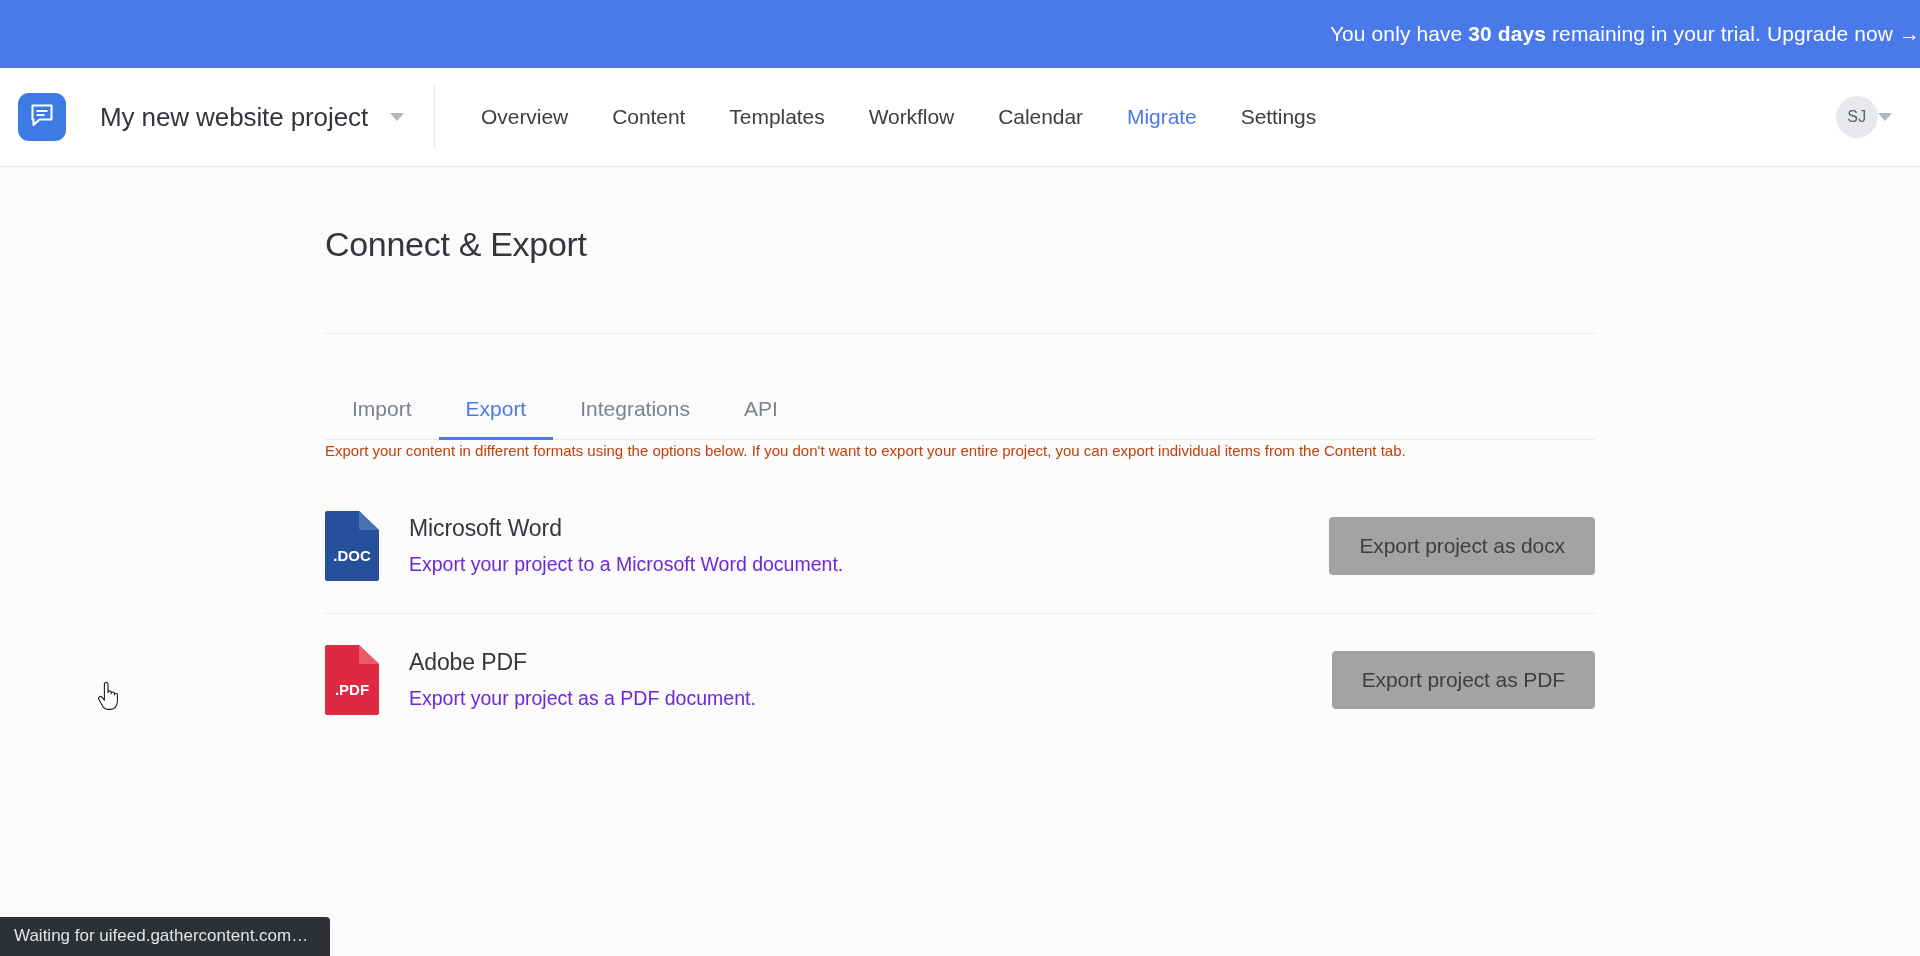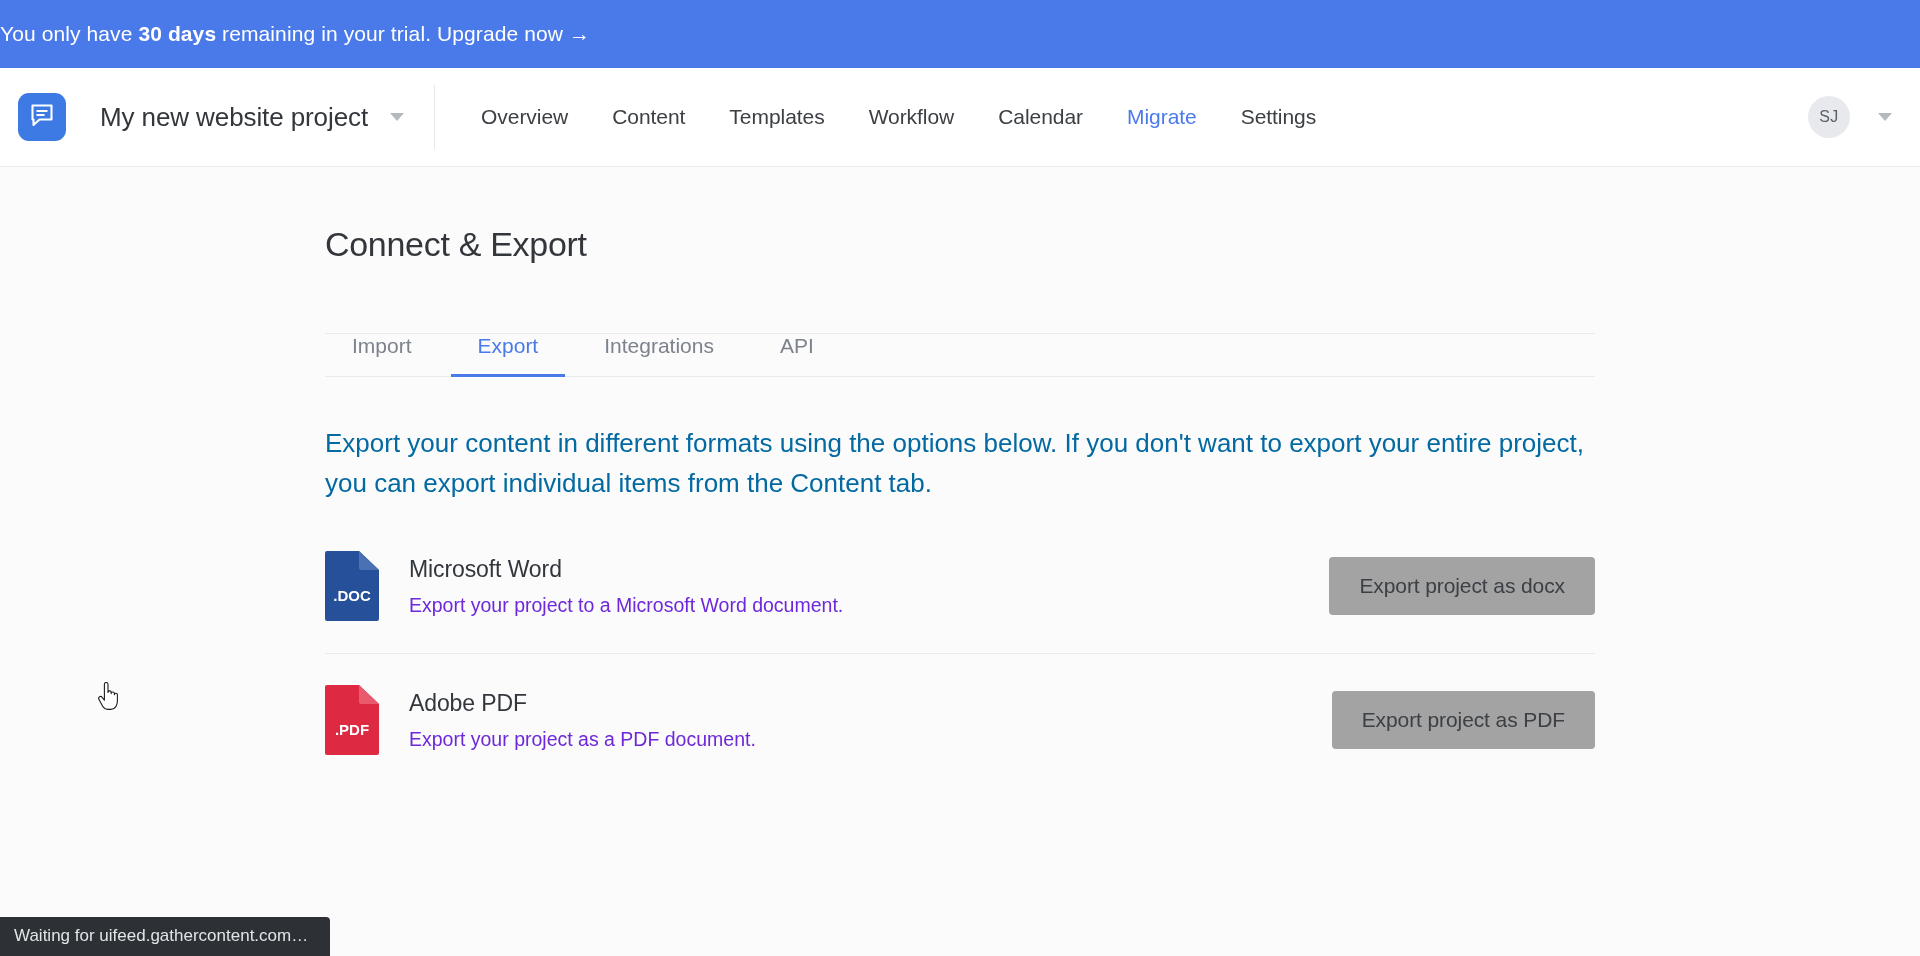--- a/index.html
+++ b/index.html
@@ -16,21 +16,21 @@
     color: #3c4044;
     -webkit-font-smoothing: antialiased;
   }
 
   
   .trial-banner {
     height: 68px;
     background: #4a7aea;
     display: flex;
     align-items: center;
-    justify-content: flex-start;
+    justify-content: flex-end;
     color: #ffffff;
     font-size: 21px;
     letter-spacing: .1px;
   }
   .trial-banner .banner-text { display: inline; }
   .trial-banner .banner-strong { font-weight: 700; }
   .trial-banner .banner-link {
     color: #ffffff;
     text-decoration: none;
     cursor: pointer;
@@ -100,21 +100,21 @@
     cursor: pointer;
     white-space: nowrap;
     letter-spacing: -.05px;
   }
   .nav-item.active { color: #4a7aea; }
 
   .user-menu {
     margin-left: auto;
     display: flex;
     align-items: center;
-    gap: 28px;
+    gap: 0;
     cursor: pointer;
   }
   .avatar {
     width: 42px;
     height: 42px;
     border-radius: 50%;
     background: #e7e9ec;
     display: flex;
     align-items: center;
     justify-content: center;
@@ -147,21 +147,22 @@
   .title-rule {
     height: 1px;
     background: #e8eaed;
     margin-top: 69px;
   }
 
   
   .tabs {
     display: flex;
     align-items: flex-end;
-    gap: 12px;
+    gap: 0;
+    margin-top: 63px;
     border-bottom: 1px solid #e8eaed;
   }
   .tab {
     font-size: 21px;
     color: #7c838c;
     padding: 0 27px 19px 27px;
     cursor: pointer;
     position: relative;
     margin-bottom: -1px;
     white-space: nowrap;
@@ -171,24 +172,23 @@
   .tab.active::after {
     content: "";
     position: absolute;
     left: 0; right: 0; bottom: 0;
     height: 3px;
     background: #4a7aea;
   }
 
   
   .description {
-    margin-top: 47px;
-    font-size: 26px;
+    font-size: 15px;
     line-height: 1.52;
-    color: #0369a1;
+    color: #c2410c;
     max-width: 1272px;
   }
 
   
   .export-row {
     display: flex;
     align-items: center;
     padding: 31px 0 32px 0;
     margin-top: 17px;
   }

